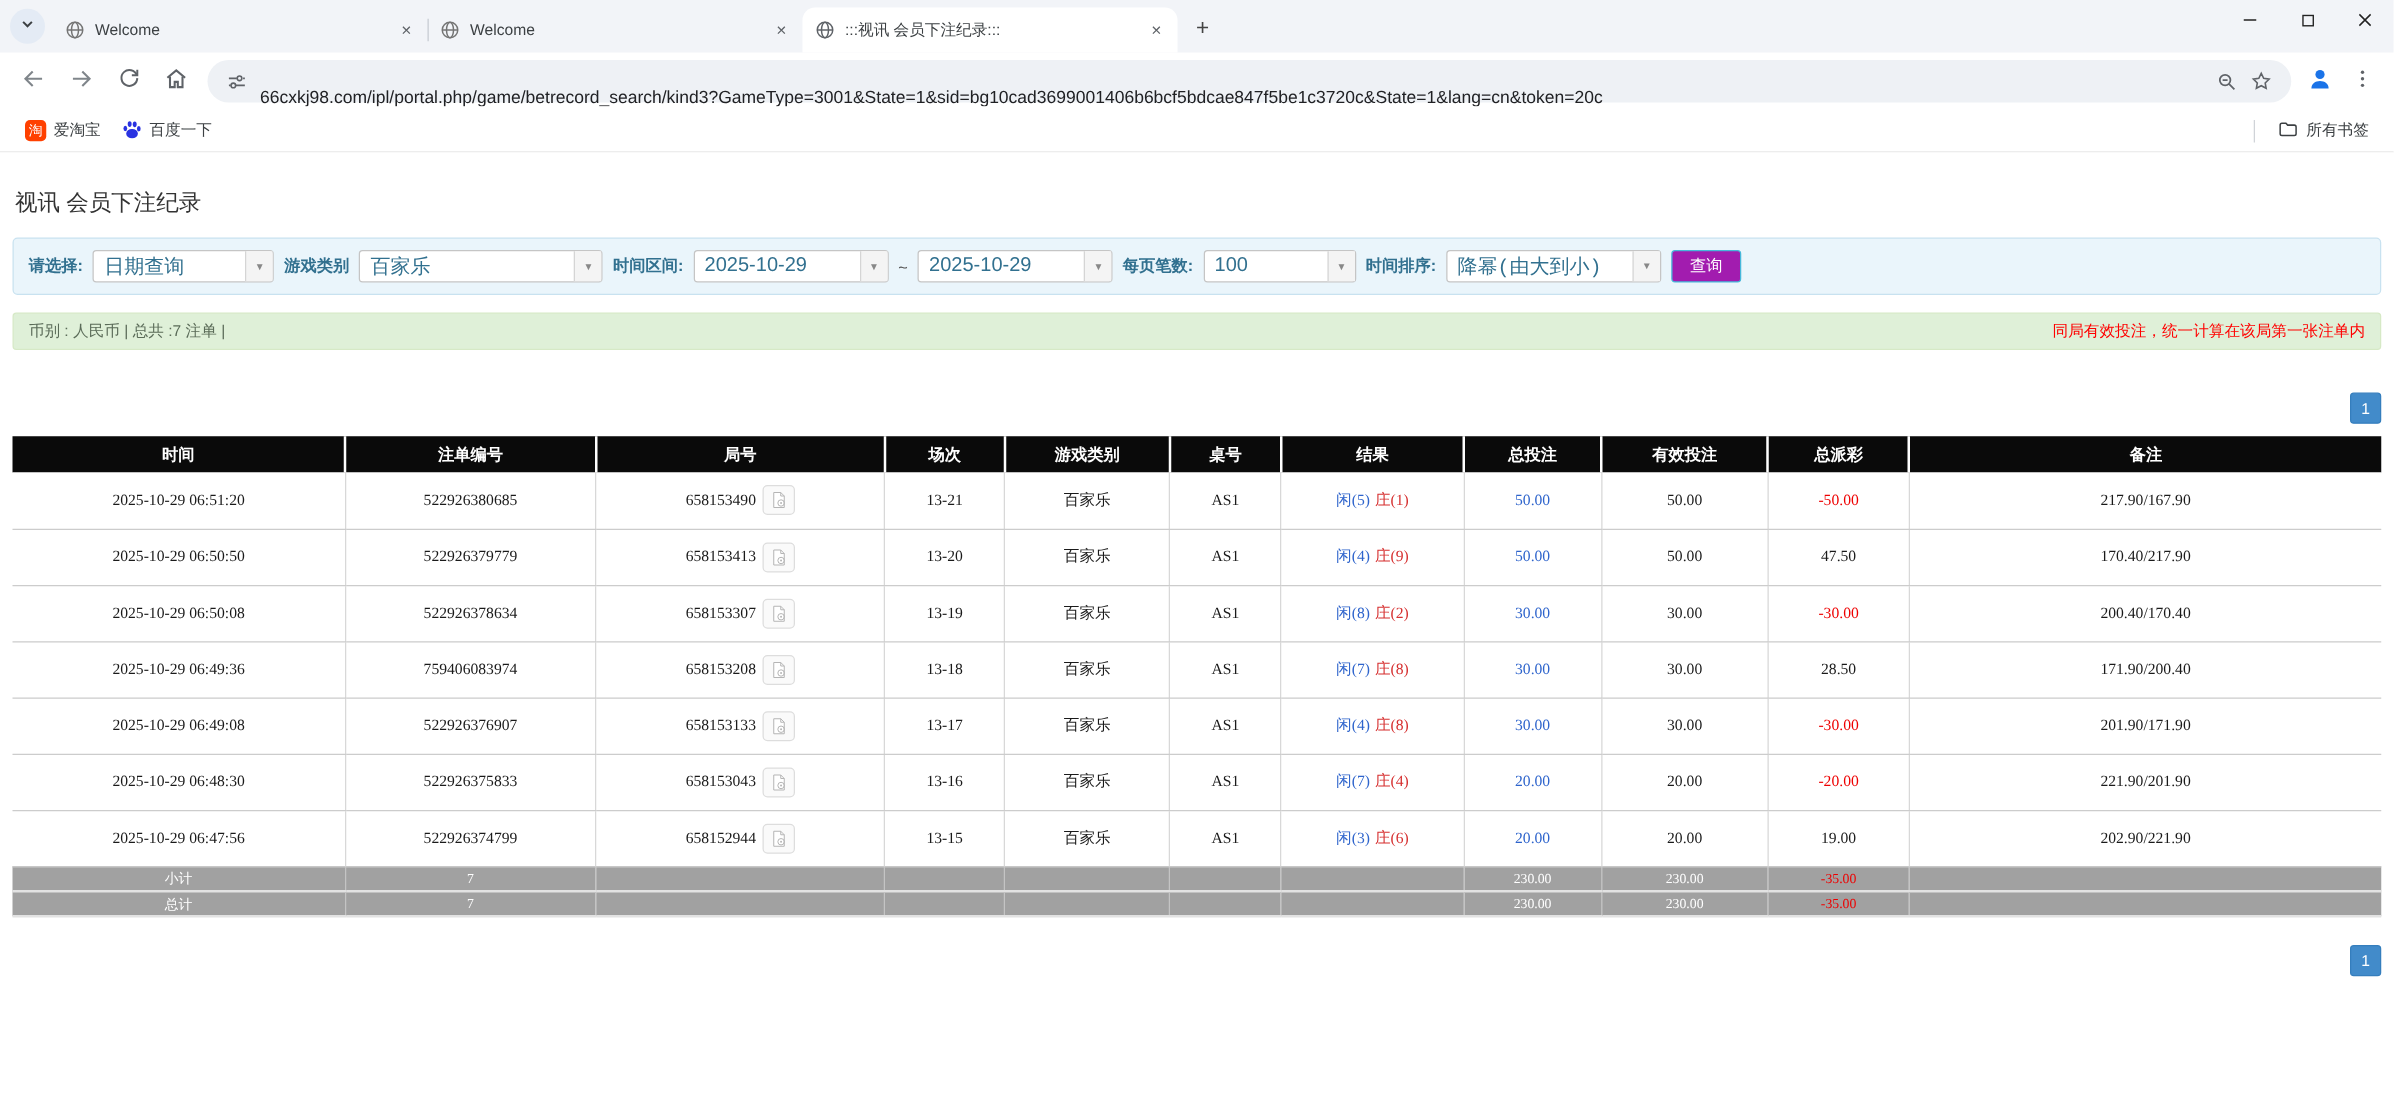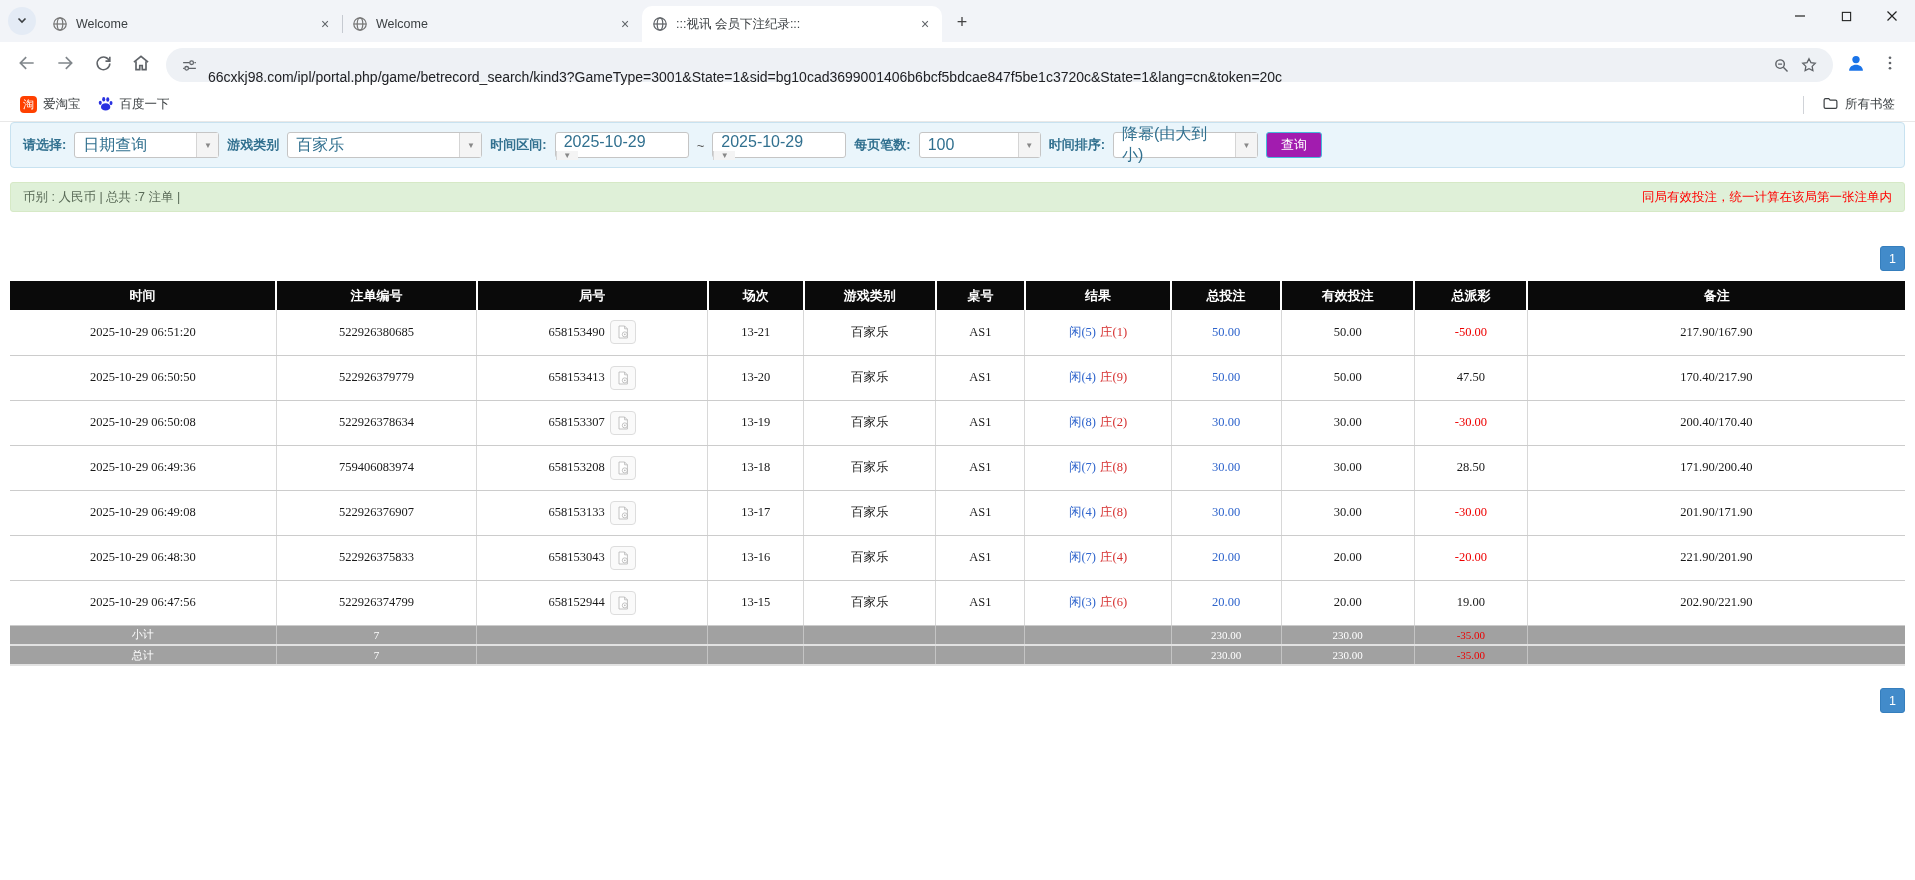--- a/index.html
+++ b/index.html
@@ -50,22 +50,22 @@
   .page-title { font-size:18px; font-weight:400; color:#333; padding:28px 0 16px 2px; }
 
   .filter-panel { background:#eaf5fb; border:1px solid #c8e2f0; border-radius:4px; height:46px;
     display:flex; align-items:center; padding:0 12px; gap:8px; }
   .f-label { font-size:13px; font-weight:bold; color:#31708f; white-space:nowrap; }
   .f-select { height:26px; background:#fff; border:1px solid #c5c5c5; border-radius:3px;
     display:flex; align-items:stretch; cursor:pointer; }
   .f-select .sel-text { flex:1; display:flex; align-items:center; padding:0 8px; font-size:16px; color:#31708f; }
   .f-select .sel-caret { width:22px; border-left:1px solid #d5d5d5; background:#f4f4f4; color:#888;
     font-size:8px; display:flex; align-items:center; justify-content:center; }
-  .w-select1 { width:145px; } .w-game { width:195px; } .w-date { width:134px;flex-direction:column; }
-  .w-size { width:122px; } .w-sort { width:145px; }
+  .w-select1 { width:145px; } .w-game { width:195px; } .w-date { width:156px; }
+  .w-size { width:122px; } .w-sort { width:172px;font-family:Liberation Mono, monospace; }
   .tilde { font-size:13px; color:#555; }
   .search-btn { height:26px; padding:0 14px; background:#a21caf; border:1px solid #46b8da;
     border-radius:3px; color:#fff; font-size:13px; display:flex; align-items:center; cursor:pointer; }
 
   .summary-bar { margin-top:14px; background:#dff0d8; border:1px solid #d6e9c6; border-radius:3px;
     height:30px; display:flex; align-items:center; justify-content:space-between; padding:0 12px; }
   .summary-left { font-size:12.5px; color:#5a6b58; }
   .summary-right { font-size:12.5px; color:#f00; }
 
   .pag-row { display:flex; justify-content:flex-end; }
@@ -247,20 +247,21 @@
         <svg width="17" height="17" viewBox="0 0 24 24" fill="none" stroke="#3c4043" stroke-width="1.7">
             <path d="M3 7a2 2 0 0 1 2-2h4.5l2 2.2H19a2 2 0 0 1 2 2V17a2 2 0 0 1-2 2H5a2 2 0 0 1-2-2z"></path>
           </svg>
       </span>
       <span>所有书签</span>
     </div>
   </div>
 
   <div class="content">
 
+    <div class="page-title">视讯 会员下注纪录</div>
 
     <div class="filter-panel">
       <span class="f-label">请选择:</span>
       <div class="f-select w-select1">
         <span class="sel-text">日期查询</span>
         <span class="sel-caret">▼</span>
       </div>
 
       <span class="f-label">游戏类别</span>
       <div class="f-select w-game">

